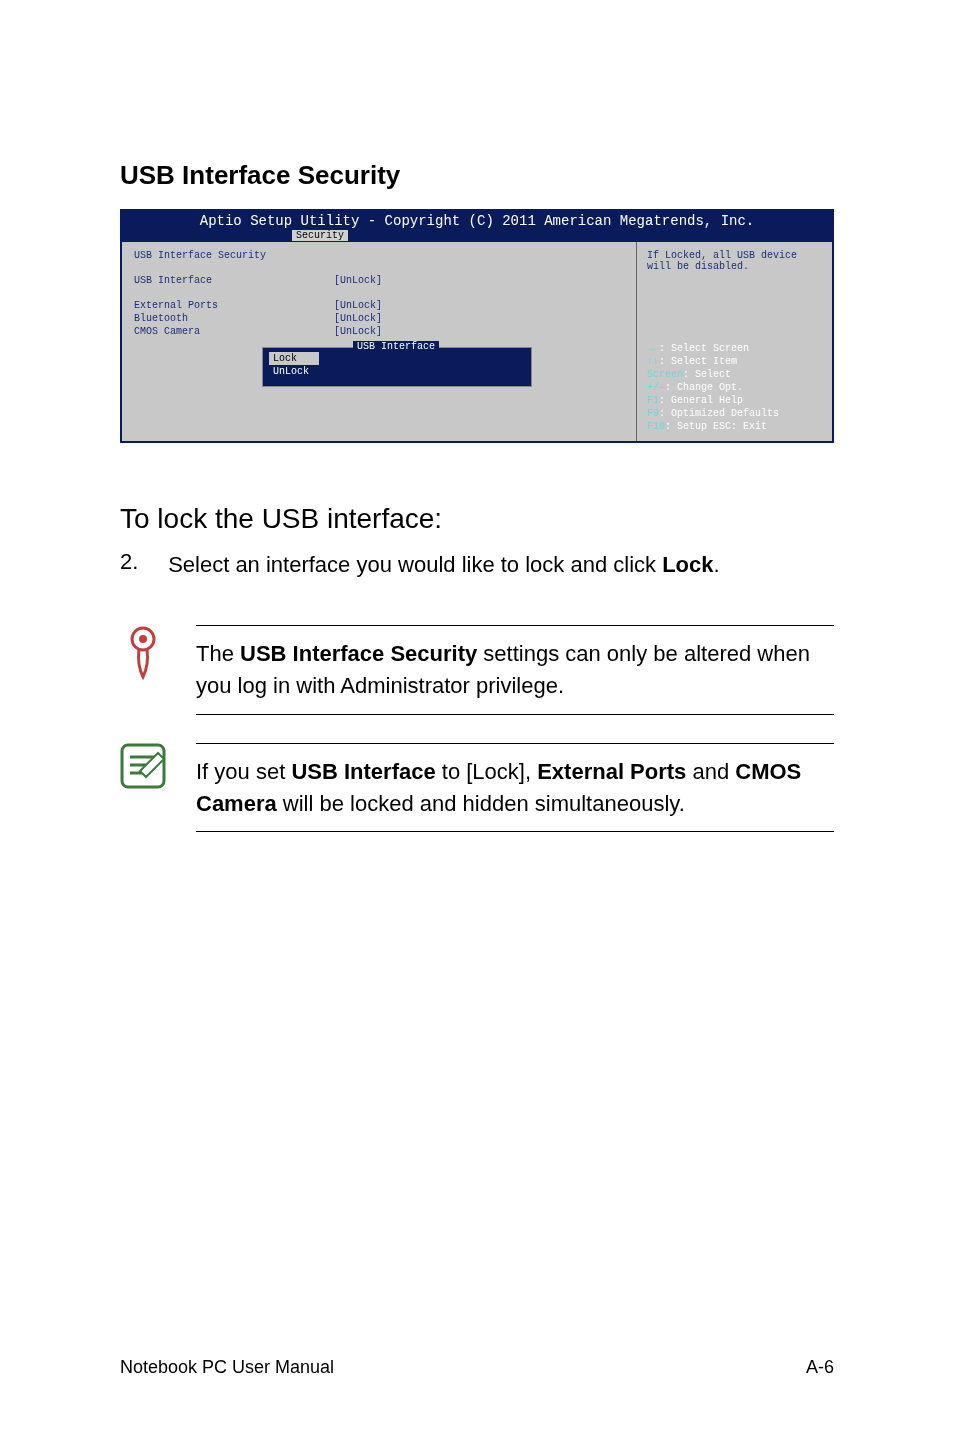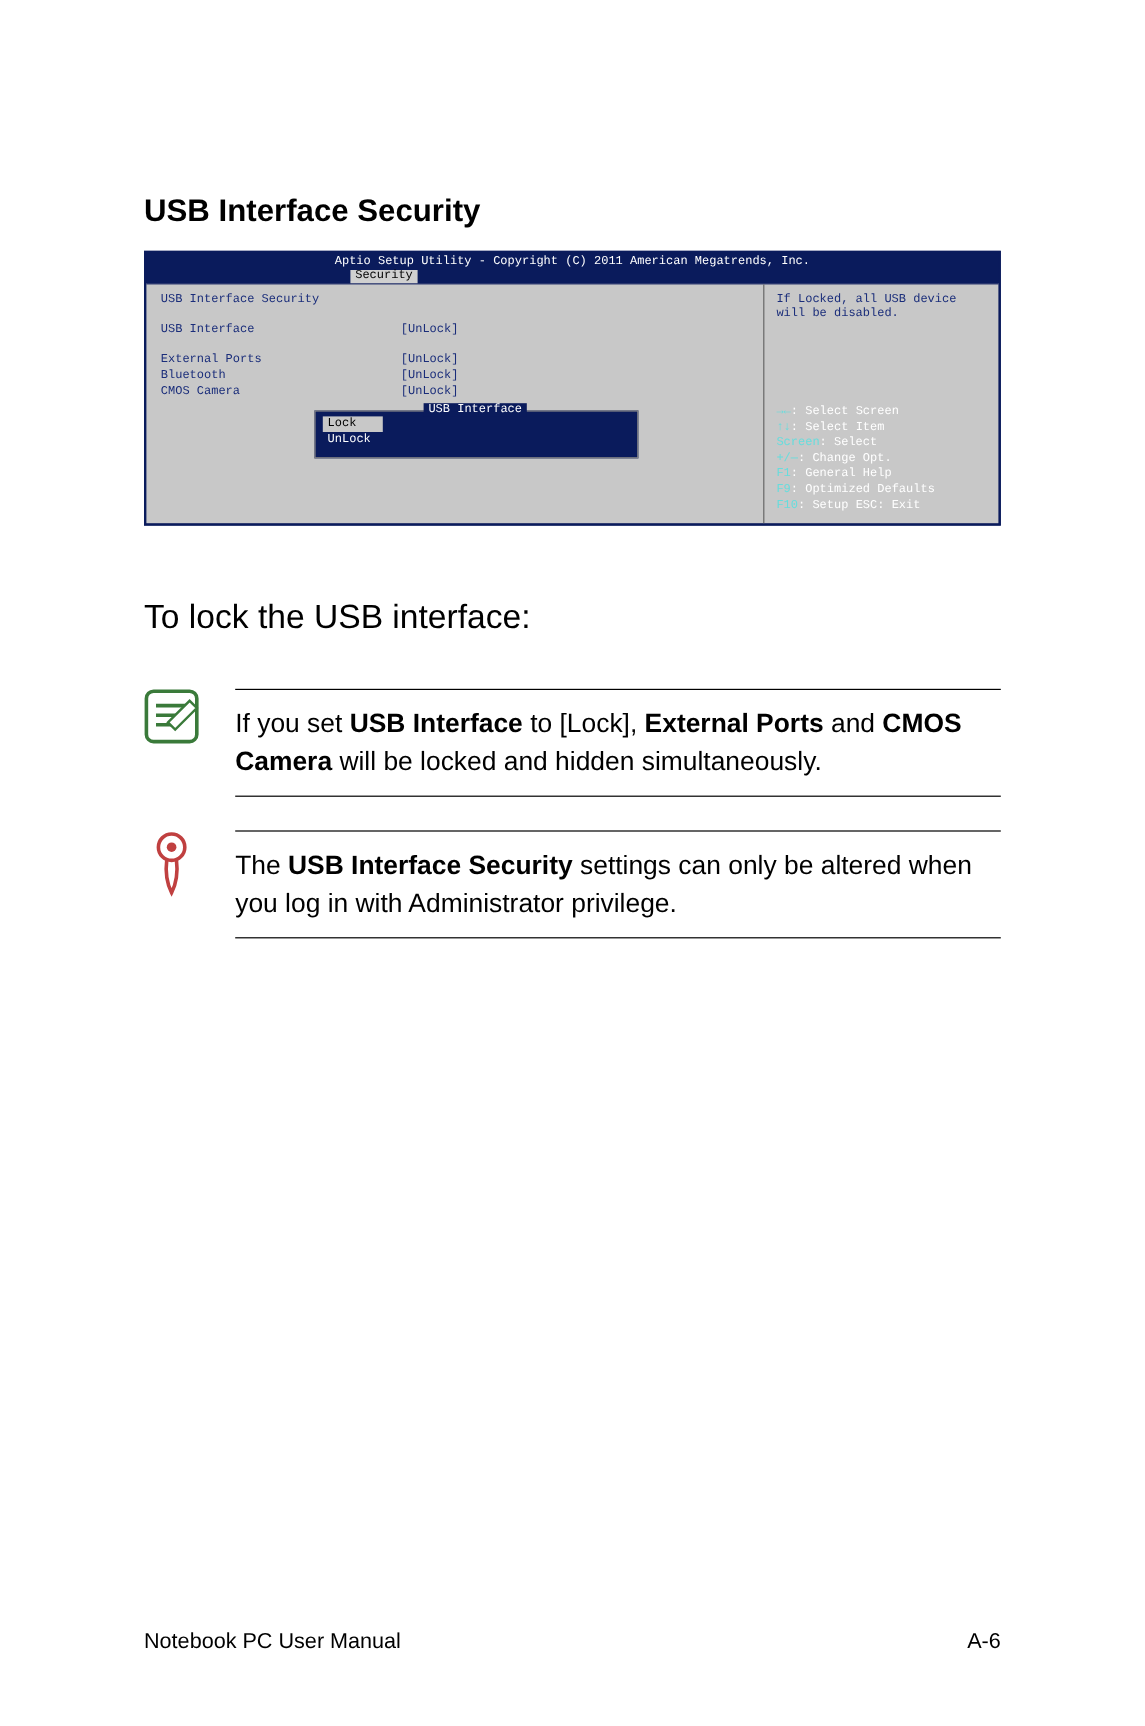--- a/index.html
+++ b/index.html
@@ -22,21 +22,21 @@
       border: 2px solid #0a1b5c;
       background: #0a1b5c;
       color: #fff;
       font-family: 'Courier New', monospace;
       font-size: 11px;
       margin-bottom: 60px;
     }
     .bios-header {
       text-align: center;
       padding: 2px 0 0 0;
-      font-size: 10px;
+      font-size: 14px;
     }
     .bios-tab {
       display: inline-block;
       background: #d0d0d0;
       color: #000;
       padding: 0 4px;
       margin: 0 0 0 170px;
       font-size: 10px;
     }
     .bios-content {
@@ -202,48 +202,52 @@
         <div><span class="key">F9</span><span>: Optimized Defaults</span></div>
         <div><span class="key">F10</span><span>: Setup   ESC: Exit</span></div>
       </div>
     </div>
   </div>
 </div>
 
 <p class="intro-text">To lock the USB interface:</p>
 
 <div class="step-list">
+  <div class="step-item">
+    <span class="step-num">2.</span>
+    <span class="step-body"><span>Select an interface you would like to lock and click </span><b>Lock</b><span>.</span></span>
+  </div>
 </div>
 
 <div class="note-box">
+  <div class="note-row">
+    <div class="note-icon">
+      <svg viewBox="0 0 46 56" width="46" height="56">
+        <circle cx="23" cy="14" r="11" fill="none" stroke="#c04040" stroke-width="3"></circle>
+        <circle cx="23" cy="14" r="4" fill="#c04040"></circle>
+        <path d="M 19 24 Q 17 40 23 52 Q 29 40 27 24" fill="none" stroke="#c04040" stroke-width="3"></path>
+      </svg>
+    </div>
+    <div class="note-content">
+      <span>The </span><b>USB Interface Security</b><span> settings can only be altered when you log in with Administrator privilege.</span>
+    </div>
+  </div>
+
   <div class="note-row">
     <div class="note-icon">
       <svg viewBox="0 0 46 46" width="46" height="46">
         <rect x="2" y="2" width="42" height="42" rx="6" fill="none" stroke="#3a7a3a" stroke-width="3"></rect>
         <line x1="10" y1="14" x2="36" y2="14" stroke="#3a7a3a" stroke-width="3"></line>
         <line x1="10" y1="22" x2="36" y2="22" stroke="#3a7a3a" stroke-width="3"></line>
         <line x1="10" y1="30" x2="28" y2="30" stroke="#3a7a3a" stroke-width="3"></line>
         <path d="M 20 28 L 38 10 L 44 16 L 26 34 Z" fill="#fff" stroke="#3a7a3a" stroke-width="2"></path>
       </svg>
     </div>
     <div class="note-content">
       <span>If you set </span><b>USB Interface</b><span> to [Lock], </span><b>External Ports</b><span> and </span><b>CMOS Camera</b><span> will be locked and hidden simultaneously.</span>
     </div>
   </div>
-
-  <div class="note-row">
-    <div class="note-icon">
-      <svg viewBox="0 0 46 56" width="46" height="56">
-        <circle cx="23" cy="14" r="11" fill="none" stroke="#c04040" stroke-width="3"></circle>
-        <circle cx="23" cy="14" r="4" fill="#c04040"></circle>
-        <path d="M 19 24 Q 17 40 23 52 Q 29 40 27 24" fill="none" stroke="#c04040" stroke-width="3"></path>
-      </svg>
-    </div>
-    <div class="note-content">
-      <span>The </span><b>USB Interface Security</b><span> settings can only be altered when you log in with Administrator privilege.</span>
-    </div>
-  </div>
 </div>
 
 <div class="page-footer">
   <span>Notebook PC User Manual</span>
   <span>A-6</span>
 </div>
 
 </body></html>

